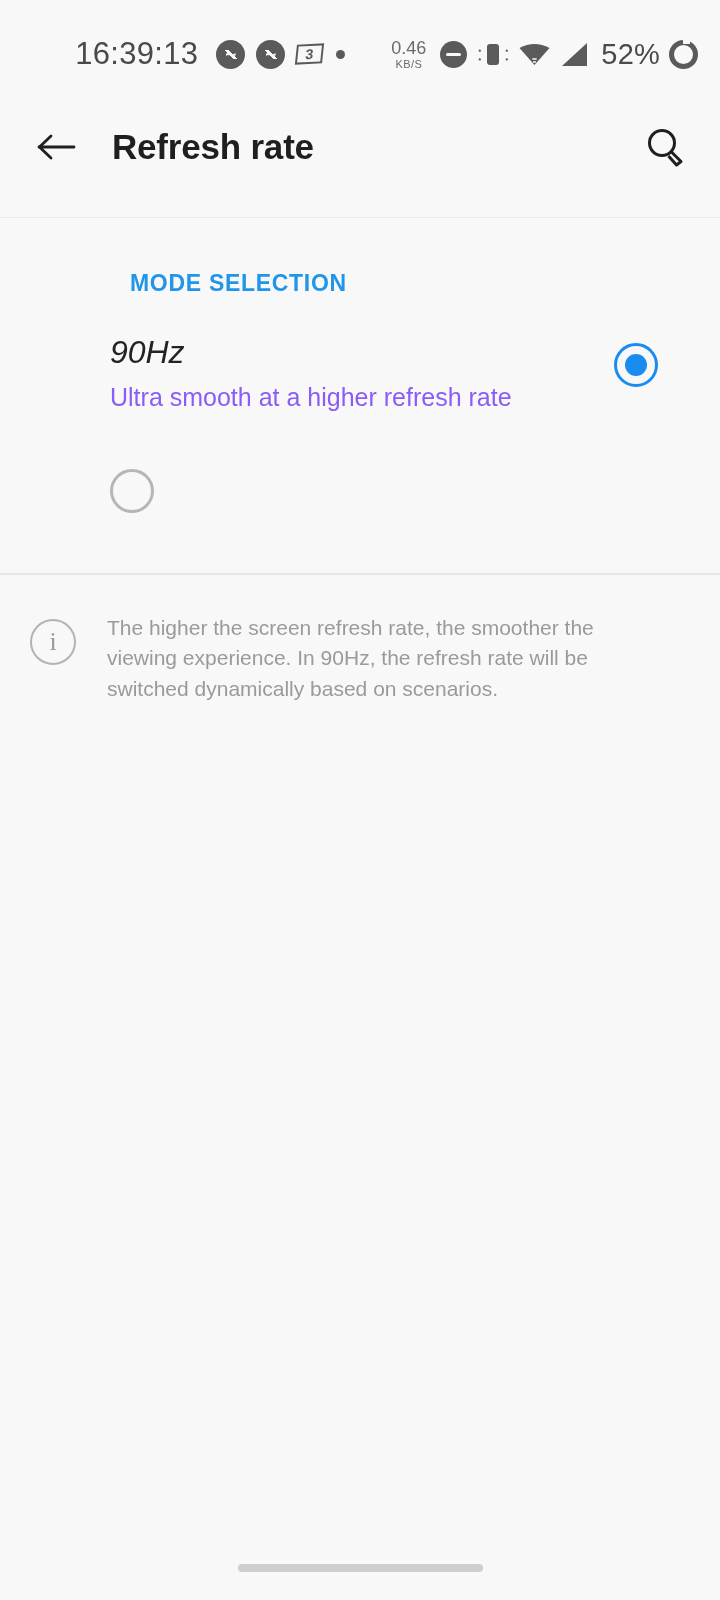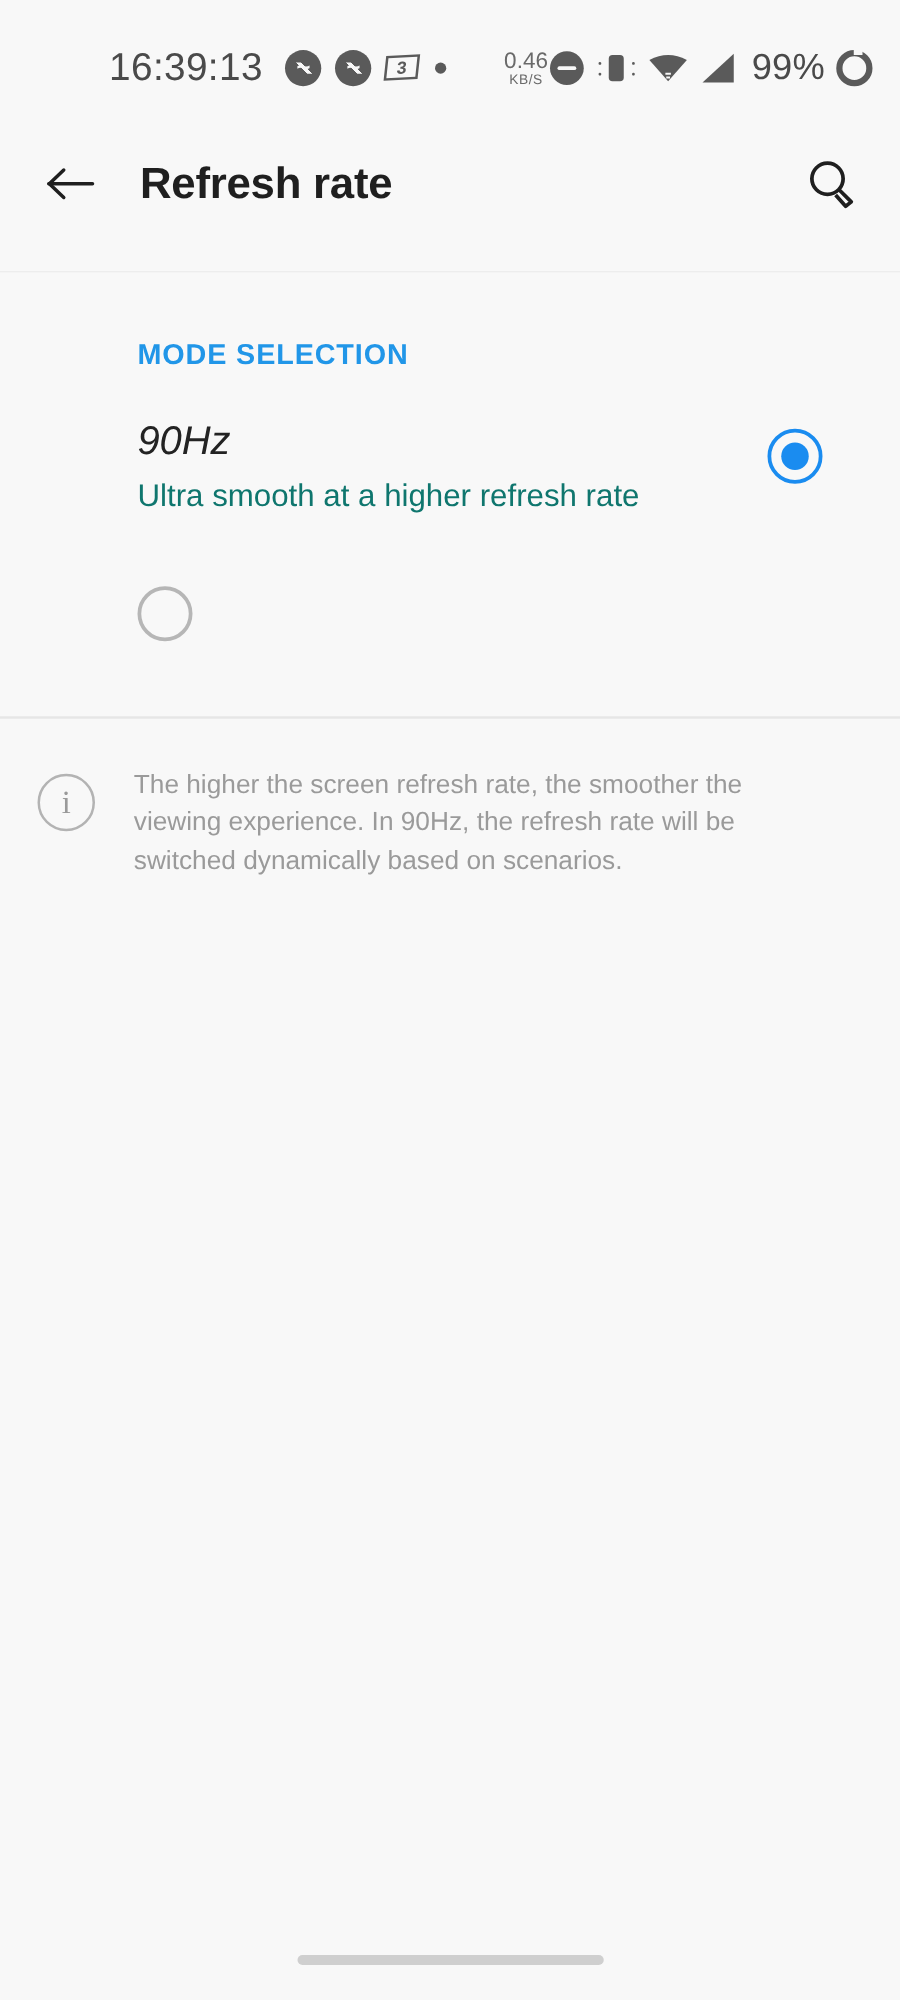--- a/index.html
+++ b/index.html
@@ -44,21 +44,21 @@
   }
   .badge3 {
     width:27px; height:20px; border:2.5px solid #5a5a5a;
     transform:skewX(-9deg) rotate(-3deg);
     display:flex; align-items:center; justify-content:center;
     font-size:14px; font-weight:700; color:#5a5a5a;
     margin-right:13px; line-height:1;
   }
   .dot { width:9px; height:9px; border-radius:50%; background:#5a5a5a; margin-right:46px; }
 
-  .netspeed { text-align:center; margin-right:2px; line-height:1; }
+  .netspeed { text-align:center; margin-right:14px; line-height:1; }
   .netspeed .v { font-size:18px; color:#6a6a6a; display:block; }
   .netspeed .u { font-size:11px; color:#6a6a6a; display:block; margin-top:2px; letter-spacing:.4px;text-align:center; }
 
   .dnd {
     width:27px; height:27px; border-radius:50%; background:#5a5a5a;
     position:relative; margin-right:12px;
   }
   .dnd::after{ content:""; position:absolute; left:6px; top:12px; width:15px; height:3.5px; background:#f8f8f8; border-radius:2px;}
 
   .vib { position:relative; width:28px; height:27px; margin-right:12px; }
@@ -99,32 +99,32 @@
   }
   .search-btn {
     width:58px; height:58px; display:flex; align-items:center; justify-content:center;
     cursor:pointer; flex:0 0 auto;
   }
 
   
   .content { background:#f8f8f8; }
   .section-header {
     color:#2196e8; font-size:23px; font-weight:700;
-    letter-spacing:.7px; padding:52px 0 0 110px;
+    letter-spacing:.7px; padding:52px 0 0 110px;margin-left:20px;
   }
 
   .option-list { padding-top:12px; }
   .option-row {
     display:flex; align-items:flex-start;
     padding:22px 62px 22px 110px;
     cursor:pointer; min-height:122px;
   }
   .option-texts { flex:1 1 auto; padding-top:2px; }
   .option-title { font-size:32px; color:#232323; line-height:1.22; letter-spacing:-.1px;font-style:italic; }
-  .option-sub { font-size:25px; color:#0f766e; margin-top:10px; line-height:1.25; }
+  .option-sub { font-size:25px; color:#8b5cf6; margin-top:10px; line-height:1.25; }
 
   .radio {
     flex:0 0 auto; width:44px; height:44px; border-radius:50%;
     margin-top:12px; position:relative;
     border:3px solid #b6b6b6; background:transparent;
   }
   .radio.checked { border-color:#1a8cf0; }
   .radio.checked::after{
     content:""; position:absolute; left:50%; top:50%;
     width:22px; height:22px; border-radius:50%;
@@ -194,21 +194,21 @@
           <path d="M14 20 h3 M13.3 17 h4.4" stroke="#f8f8f8" stroke-width="1.6"></path>
         </svg>
       </span>
 
       <span class="sig">
         <svg width="30" height="25" viewBox="0 0 30 25">
           <path d="M28 1 L28 24 L3 24 Z" fill="#5a5a5a"></path>
         </svg>
       </span>
 
-      <span class="batt-pct">99%</span>
+      <span class="batt-pct">52%</span>
       <span class="batt-ring"></span>
     </div>
   </div>
 
   <div class="appbar">
     <div class="back-btn">
       <svg width="40" height="30" viewBox="0 0 40 30">
         <path d="M2 15 H37" stroke="#1f1f1f" stroke-width="2.8" stroke-linecap="round"></path>
         <path d="M14 4 L2.5 15 L14 26" stroke="#1f1f1f" stroke-width="2.8" fill="none" stroke-linecap="round" stroke-linejoin="round"></path>
       </svg>

